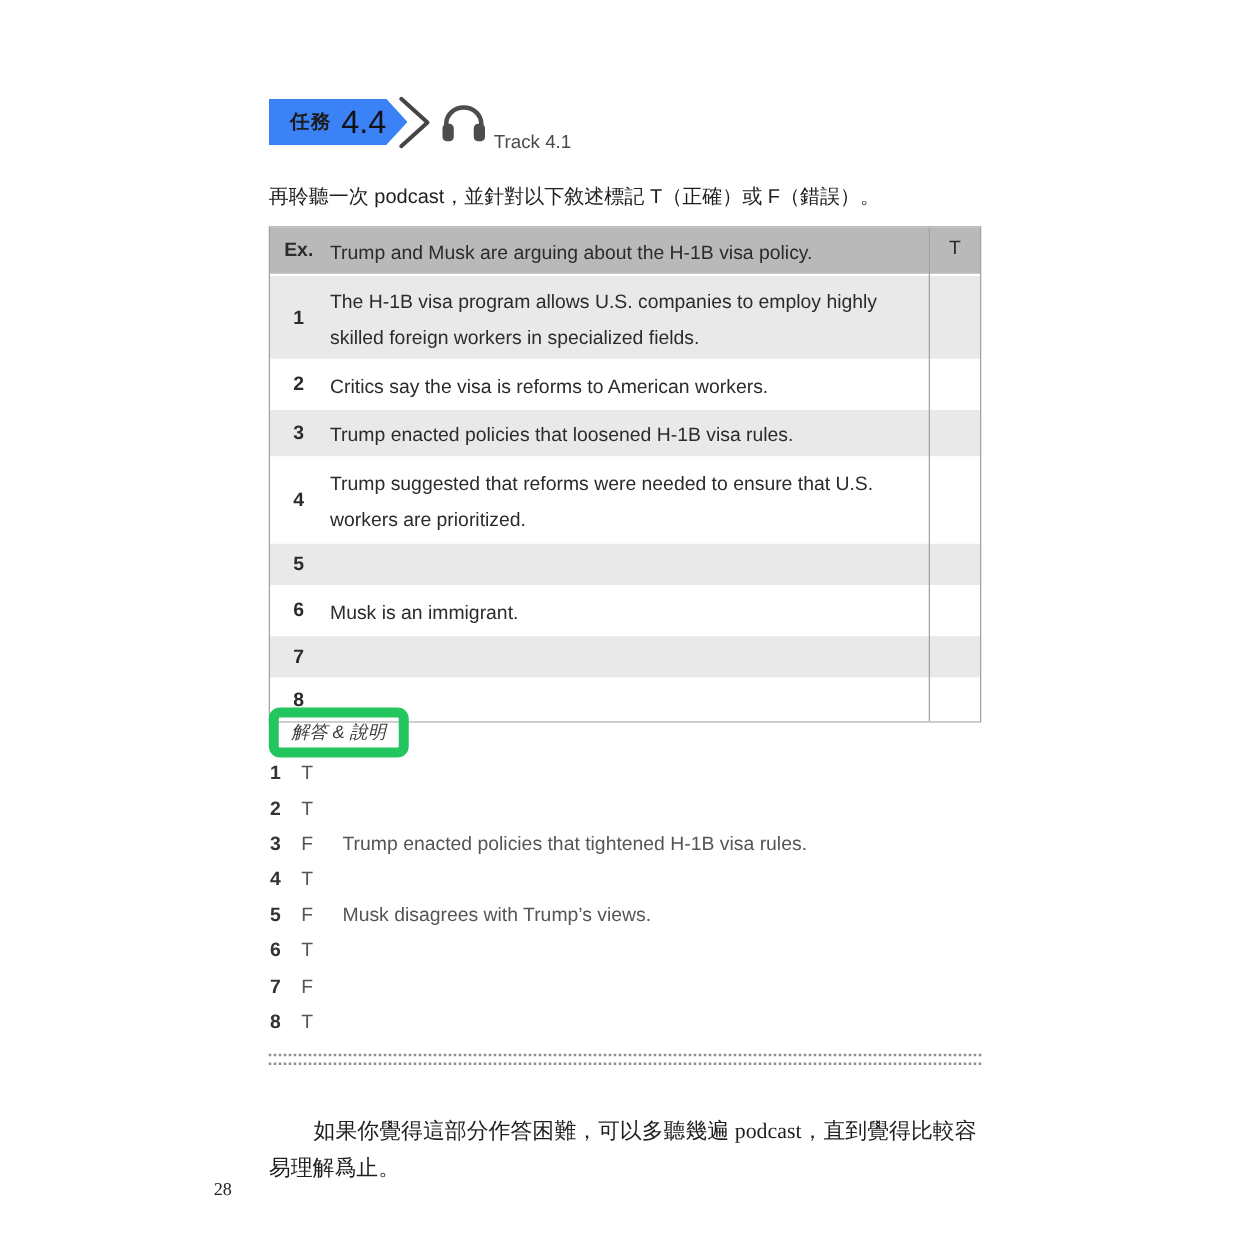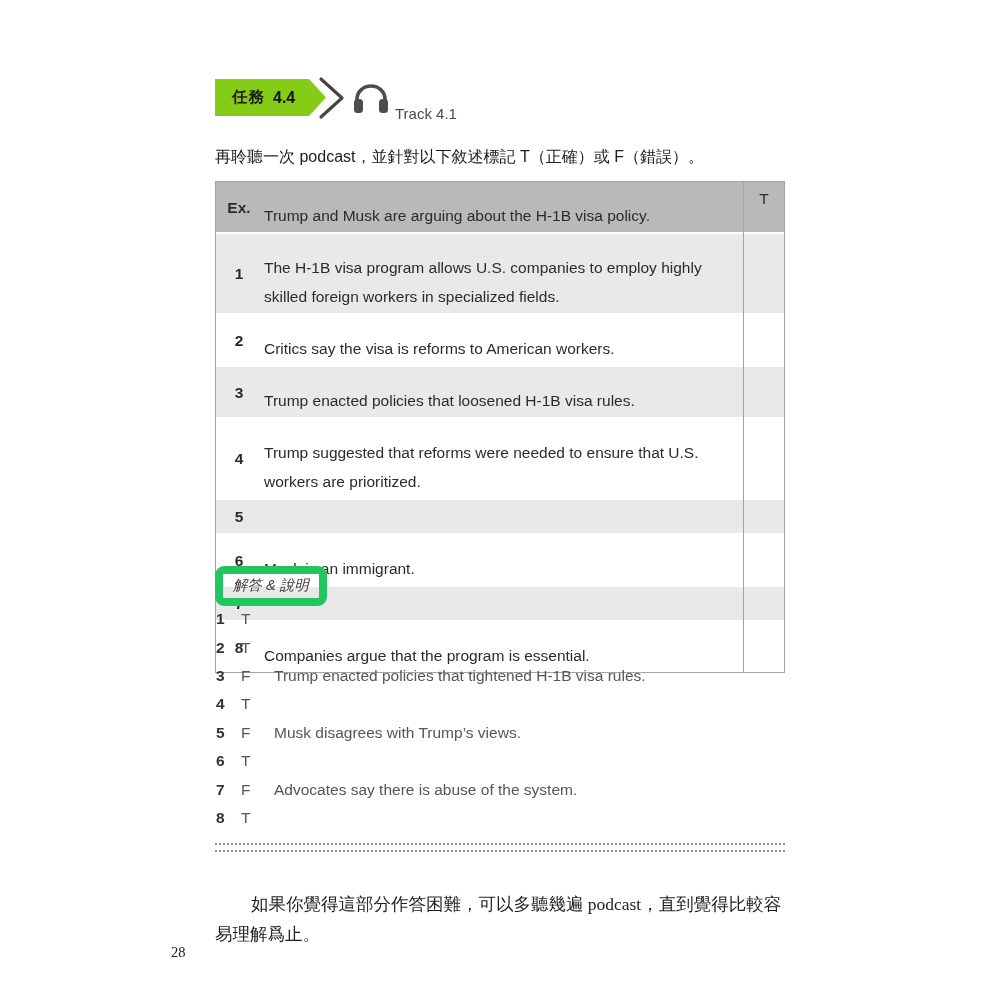--- a/index.html
+++ b/index.html
@@ -6,47 +6,47 @@
   body {
     width:1000px; height:1000px; position:relative;
     background:#ffffff; color:#2b2b2b;
     font-family:"Liberation Sans", sans-serif;
     overflow:hidden;
   }
 
   
   .banner {
     position:absolute; left:215px; top:79px; height:37px; width:111px;
-    background:#84cc16;
+    background:#3b82f6;
     clip-path:polygon(0 0, calc(100% - 17px) 0, 100% 50%, calc(100% - 17px) 100%, 0 100%);
     display:flex; align-items:center; padding-left:17px; gap:8px;
     box-sizing:border-box;
   }
   .banner-zh { font-weight:bold; font-size:15.5px; color:#1c1c1c; letter-spacing:1px; }
-  .banner-num { font-weight:bold; font-size:16px; color:#111; }
+  .banner-num { font-weight:normal; font-size:26px; color:#111; }
   .chevron-wrap { position:absolute; left:317px; top:76px; }
   .headphones-wrap { position:absolute; left:352px; top:82px; }
   .track-label { position:absolute; left:395px; top:105px; font-size:15px; color:#4a4a4a;text-align:right; }
 
   
   .instruction { position:absolute; left:215px; top:131px; width:600px; font-size:16px; color:#202020; }
 
   
   .tf-table {
     position:absolute; left:215px; top:181px; width:570px;
     border:1px solid #a3a3a3; box-sizing:border-box;
   }
   .tf-table .vline { position:absolute; top:0; bottom:0; right:40px; width:1px; background:#a3a3a3; z-index:2; }
   .tf-row { display:flex; background:#ffffff; border-bottom:2px solid #ffffff;justify-content:space-between; }
   .tf-row:last-child { border-bottom:none; }
   .tf-row.shade  { background:#e9e9e9; }
   .tf-row.header { background:#b9b9b9; }
   .tf-num  { width:46px; display:flex; align-items:center; justify-content:center;
              font-weight:bold; font-size:15.5px; line-height:29px; padding:2px 0; box-sizing:border-box; }
-  .tf-text { flex:1; font-size:15.5px; line-height:29px; padding:19px 28px 2px 2px; }
+  .tf-text { flex:1; font-size:15.5px; line-height:29px; padding:6px 28px 2px 2px; }
   .tf-ans  { width:40px; text-align:center; font-size:15.5px; line-height:29px; padding:2px 0;
              display:flex; align-items:flex-start; justify-content:center; }
 
   
   .answer-box {
     position:absolute; left:215px; top:566px;
     border:8px solid #22c55e; border-radius:9px;
     padding:2px 10px 3px; font-size:14.5px; color:#3d3d3d;font-style:italic;
   }
   .answer-list { position:absolute; left:216px; top:605px; font-size:15.5px; }
@@ -131,21 +131,20 @@
     <div class="tf-num">6</div>
     <div class="tf-text">Musk is an immigrant.</div>
     <div class="tf-ans"></div>
   </div>
     <div class="tf-row shade">
     <div class="tf-num">7</div>
     <div class="tf-ans"></div>
   </div>
     <div class="tf-row">
     <div class="tf-num">8</div>
-    <div class="tf-text">Companies argue that the program is essential.</div>
     <div class="tf-ans"></div>
   </div>
   </div>
 
 <div class="answer-box">
   <span>解答 &amp; 說明</span>
 </div>
 
 <div class="answer-list">
     <div class="answer-item">
@@ -174,21 +173,20 @@
     <span class="ans-expl">Musk disagrees with Trump’s views.</span>
   </div>
     <div class="answer-item">
     <span class="ans-num">6</span>
     <span class="ans-letter">T</span>
     <span class="ans-expl"></span>
   </div>
     <div class="answer-item">
     <span class="ans-num">7</span>
     <span class="ans-letter">F</span>
-    <span class="ans-expl">Advocates say there is abuse of the system.</span>
   </div>
     <div class="answer-item">
     <span class="ans-num">8</span>
     <span class="ans-letter">T</span>
     <span class="ans-expl"></span>
   </div>
   </div>
 
 <div class="dotted-sep"></div>
 

